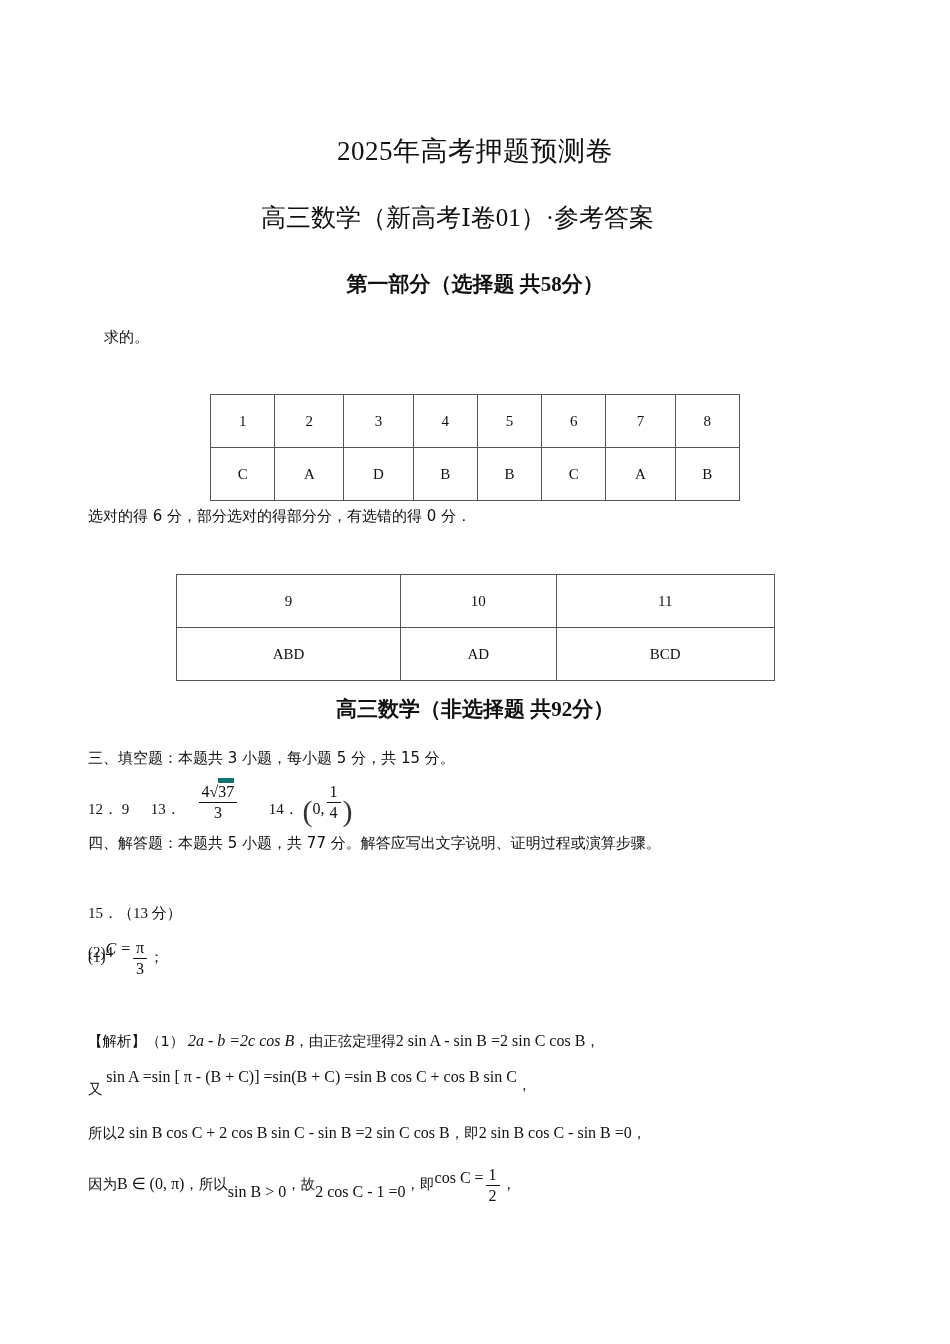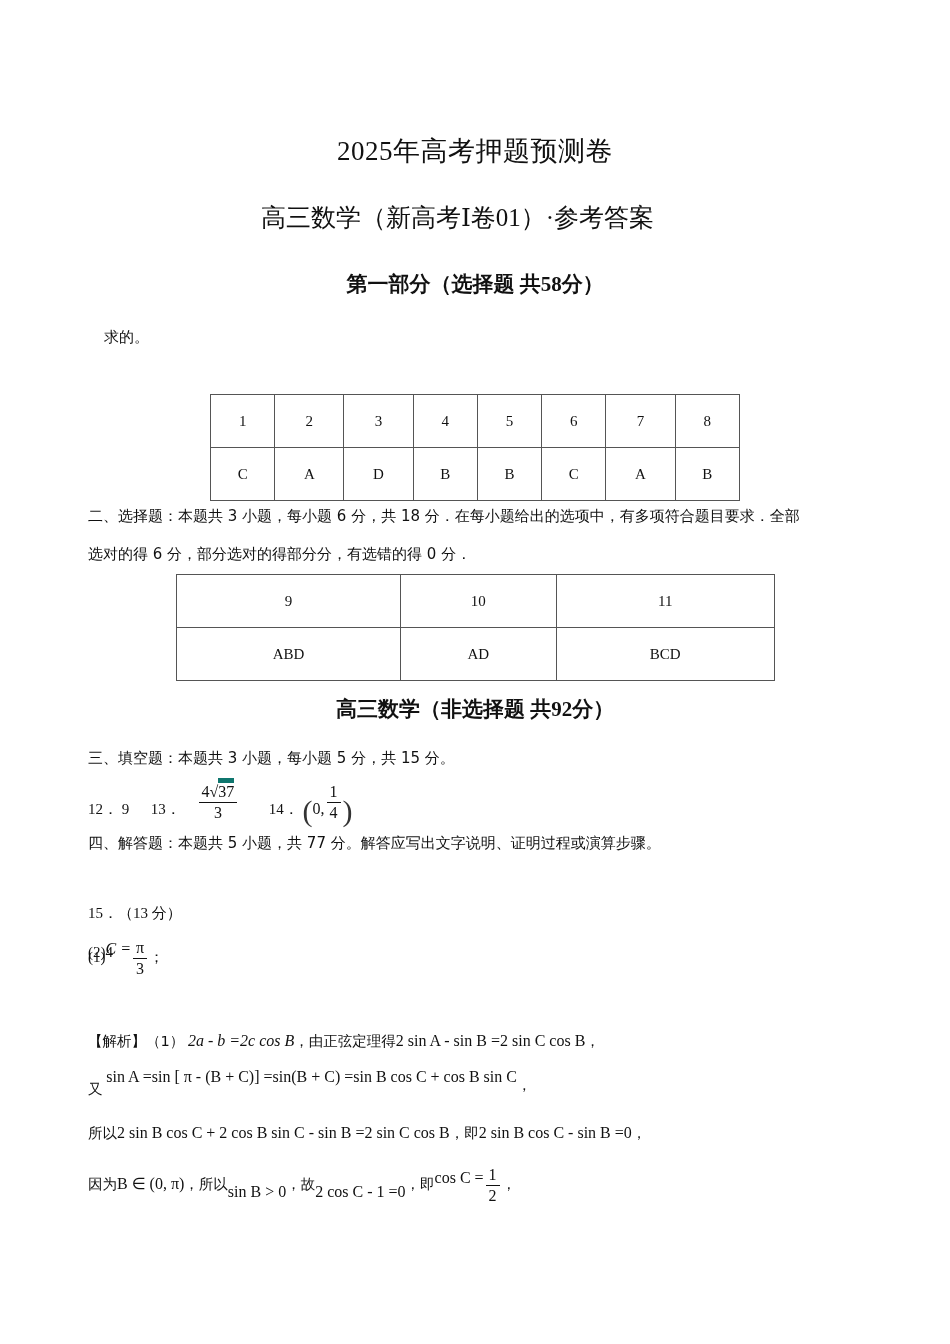--- a/index.html
+++ b/index.html
@@ -76,21 +76,20 @@
     <td>B</td>
     <td>B</td>
     <td>C</td>
     <td>A</td>
     <td>B</td>
   </tr>
 </tbody>
   </table>
 
 <div class="abs para" style="top:497px;">
-  <div>二、选择题：本题共 3 小题，每小题 6 分，共 18 分．在每小题给出的选项中，有多项符合题目要求．全部</div>
   <div>选对的得 6 分，部分选对的得部分分，有选错的得 0 分．</div>
 </div>
 
 <table class="ans" style="left:176px; top:574px; width:599px;">
   <tbody>
       <tr>
     <td>9</td>
     <td>10</td>
     <td>11</td>
   </tr>

